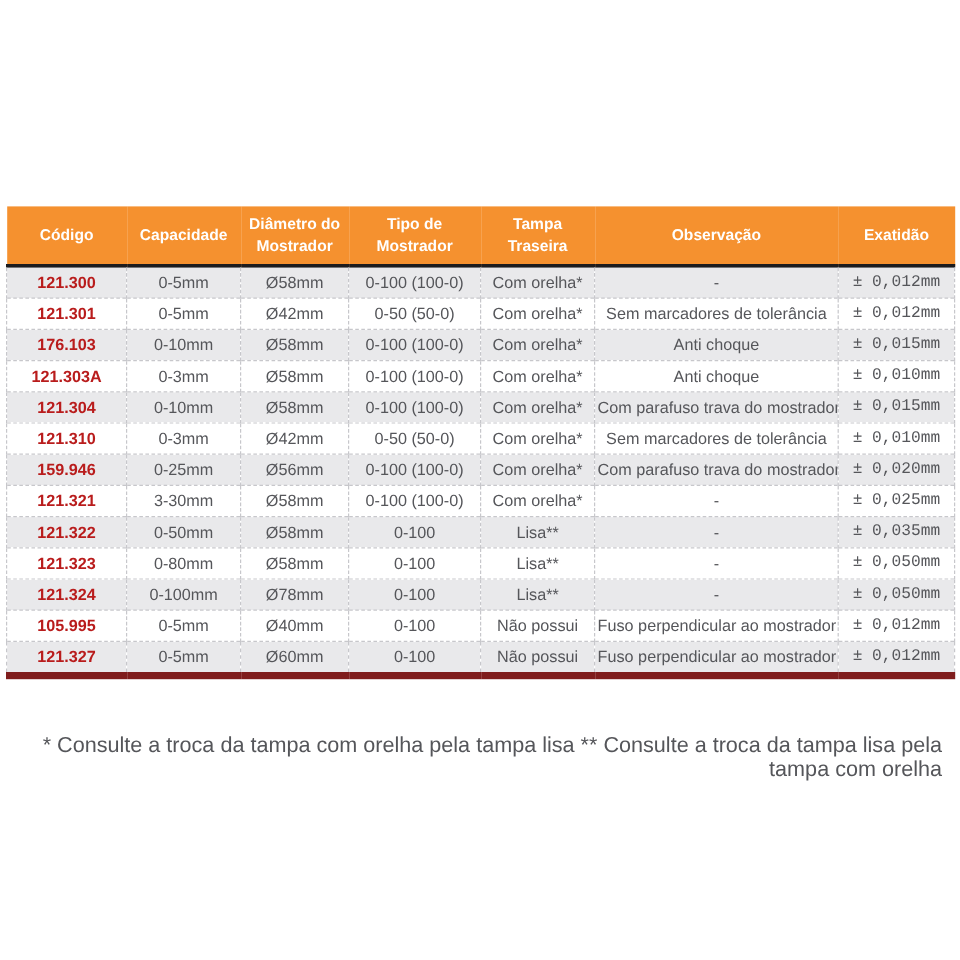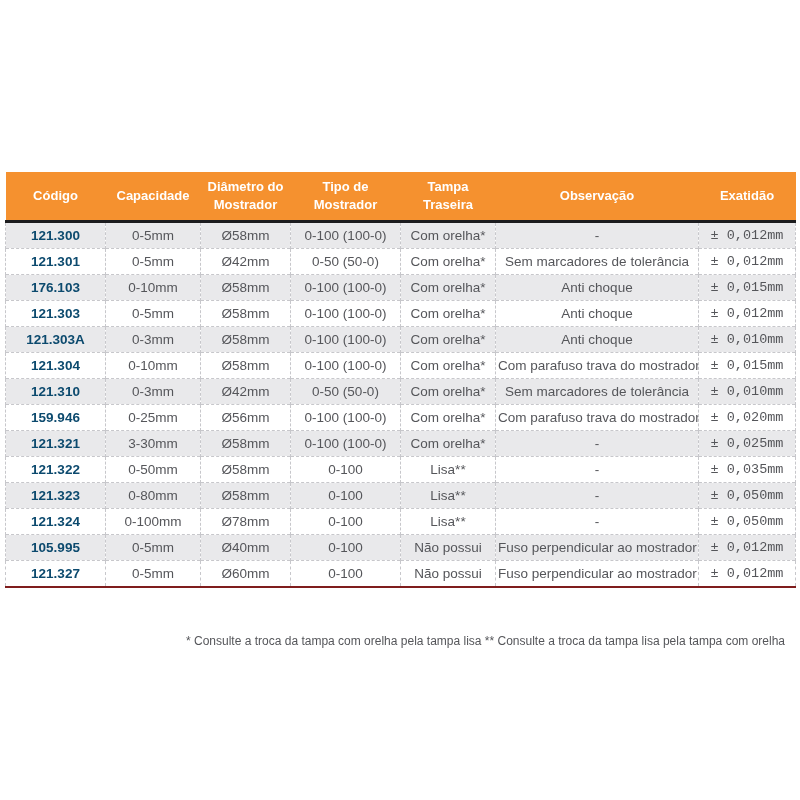--- a/index.html
+++ b/index.html
@@ -45,32 +45,32 @@
     padding: 0 2px;
     overflow: hidden;
     white-space: nowrap;
   }
   tbody tr:nth-child(odd) td { background: #E9E9EB; }
   tbody tr:nth-child(even) td { background: #FFFFFF; }
   tbody td { border-right: 1px dashed #C7C7CB; }
   tbody td:last-child { border-right: 1px dashed #C7C7CB; font-family: Liberation Mono, monospace; }
   tbody td:first-child { border-left: 1px dashed #C7C7CB; }
   tbody tr + tr td { border-top: 1px dashed #C7C7CB; }
-  tbody tr:last-child td { border-bottom: 2px solid #7f1d1d; }
+  tbody tr:last-child td { border-bottom: 6px solid #7f1d1d; }
   tbody td.code {
     font-weight: bold;
-    color: #0c4a6e;
+    color: #b91c1c;
   }
   .footnote {
     position: absolute;
-    top: 631px;
+    top: 611px;
     right: 15px;
     left: 5px;
     text-align: right;
-    font-size: 12px;
+    font-size: 18px;
     color: #55565A;
     line-height: 20px;
   }
 </style>
 </head>
 <body>
 
 <div class="page">
 
   <table class="spec-table">
@@ -119,29 +119,20 @@
       <tr>
         <td class="code">176.103</td>
         <td>0-10mm</td>
         <td>Ø58mm</td>
         <td>0-100 (100-0)</td>
         <td>Com orelha*</td>
         <td>Anti choque</td>
         <td>± 0,015mm</td>
       </tr>
       <tr>
-        <td class="code">121.303</td>
-        <td>0-5mm</td>
-        <td>Ø58mm</td>
-        <td>0-100 (100-0)</td>
-        <td>Com orelha*</td>
-        <td>Anti choque</td>
-        <td>± 0,012mm</td>
-      </tr>
-      <tr>
         <td class="code">121.303A</td>
         <td>0-3mm</td>
         <td>Ø58mm</td>
         <td>0-100 (100-0)</td>
         <td>Com orelha*</td>
         <td>Anti choque</td>
         <td>± 0,010mm</td>
       </tr>
       <tr>
         <td class="code">121.304</td>

